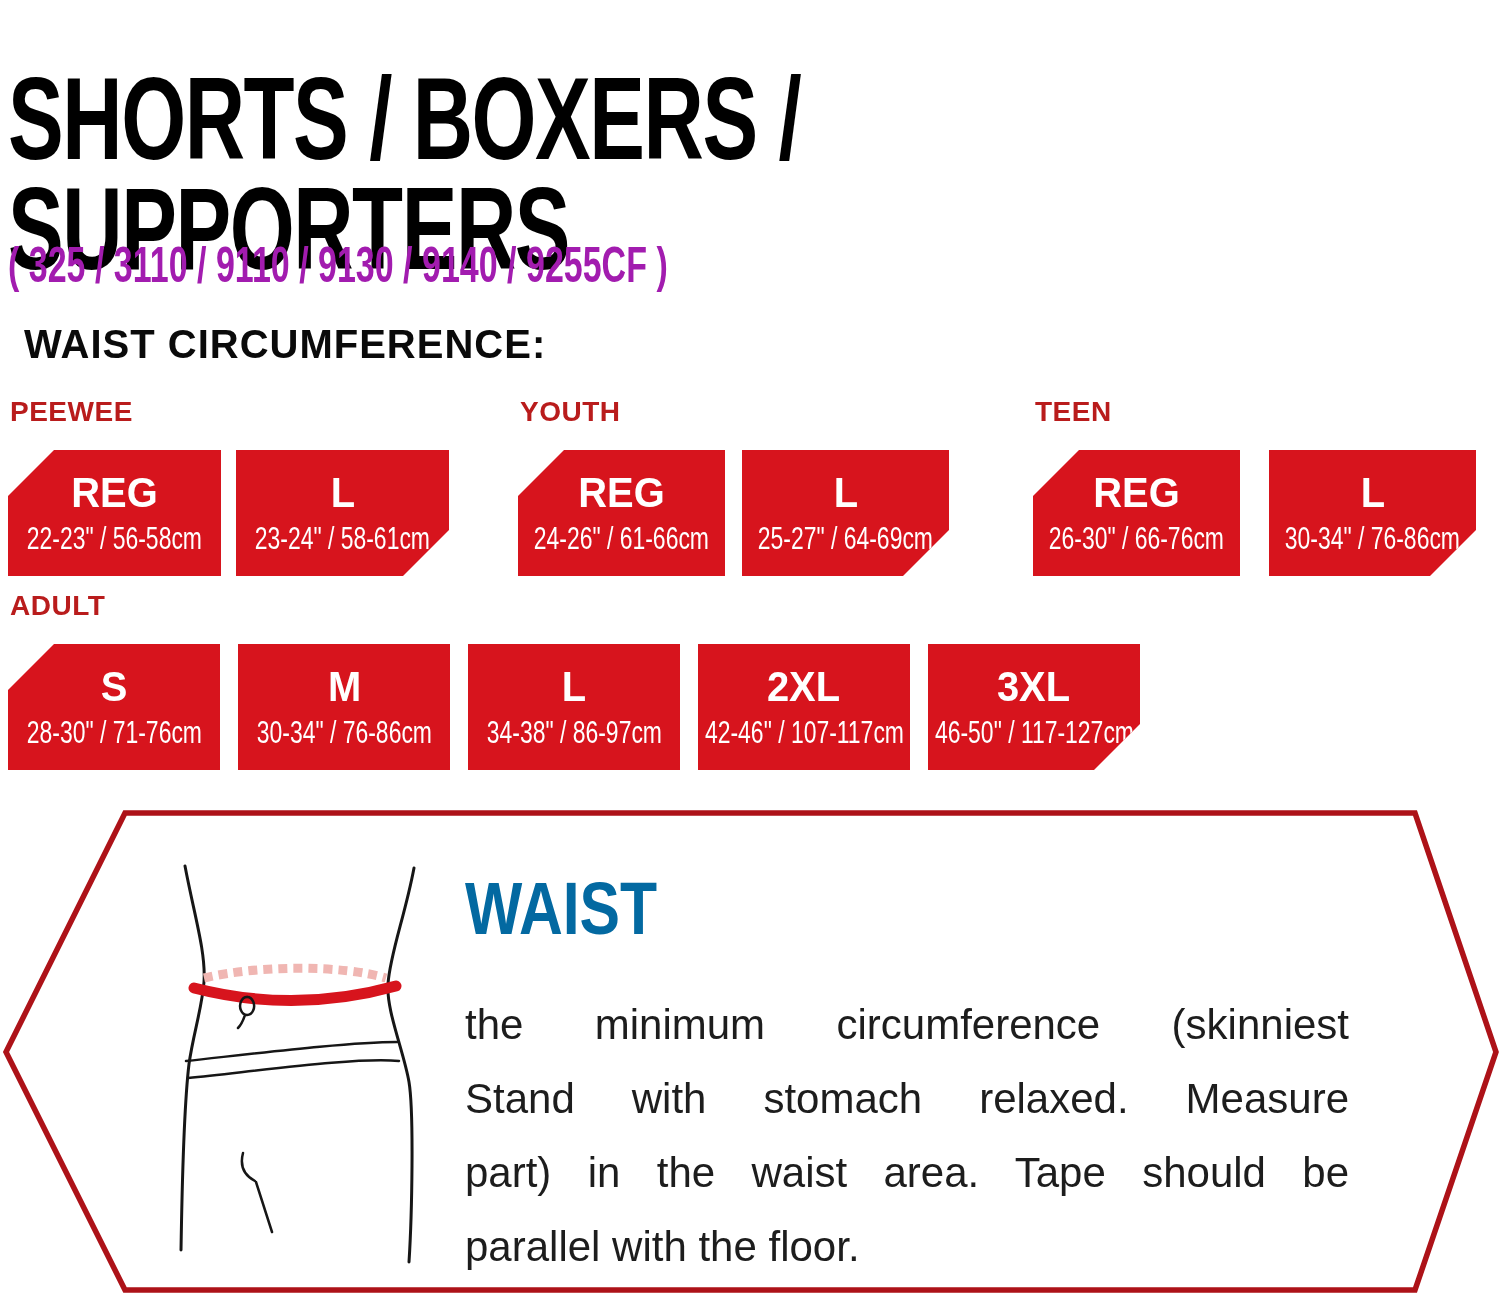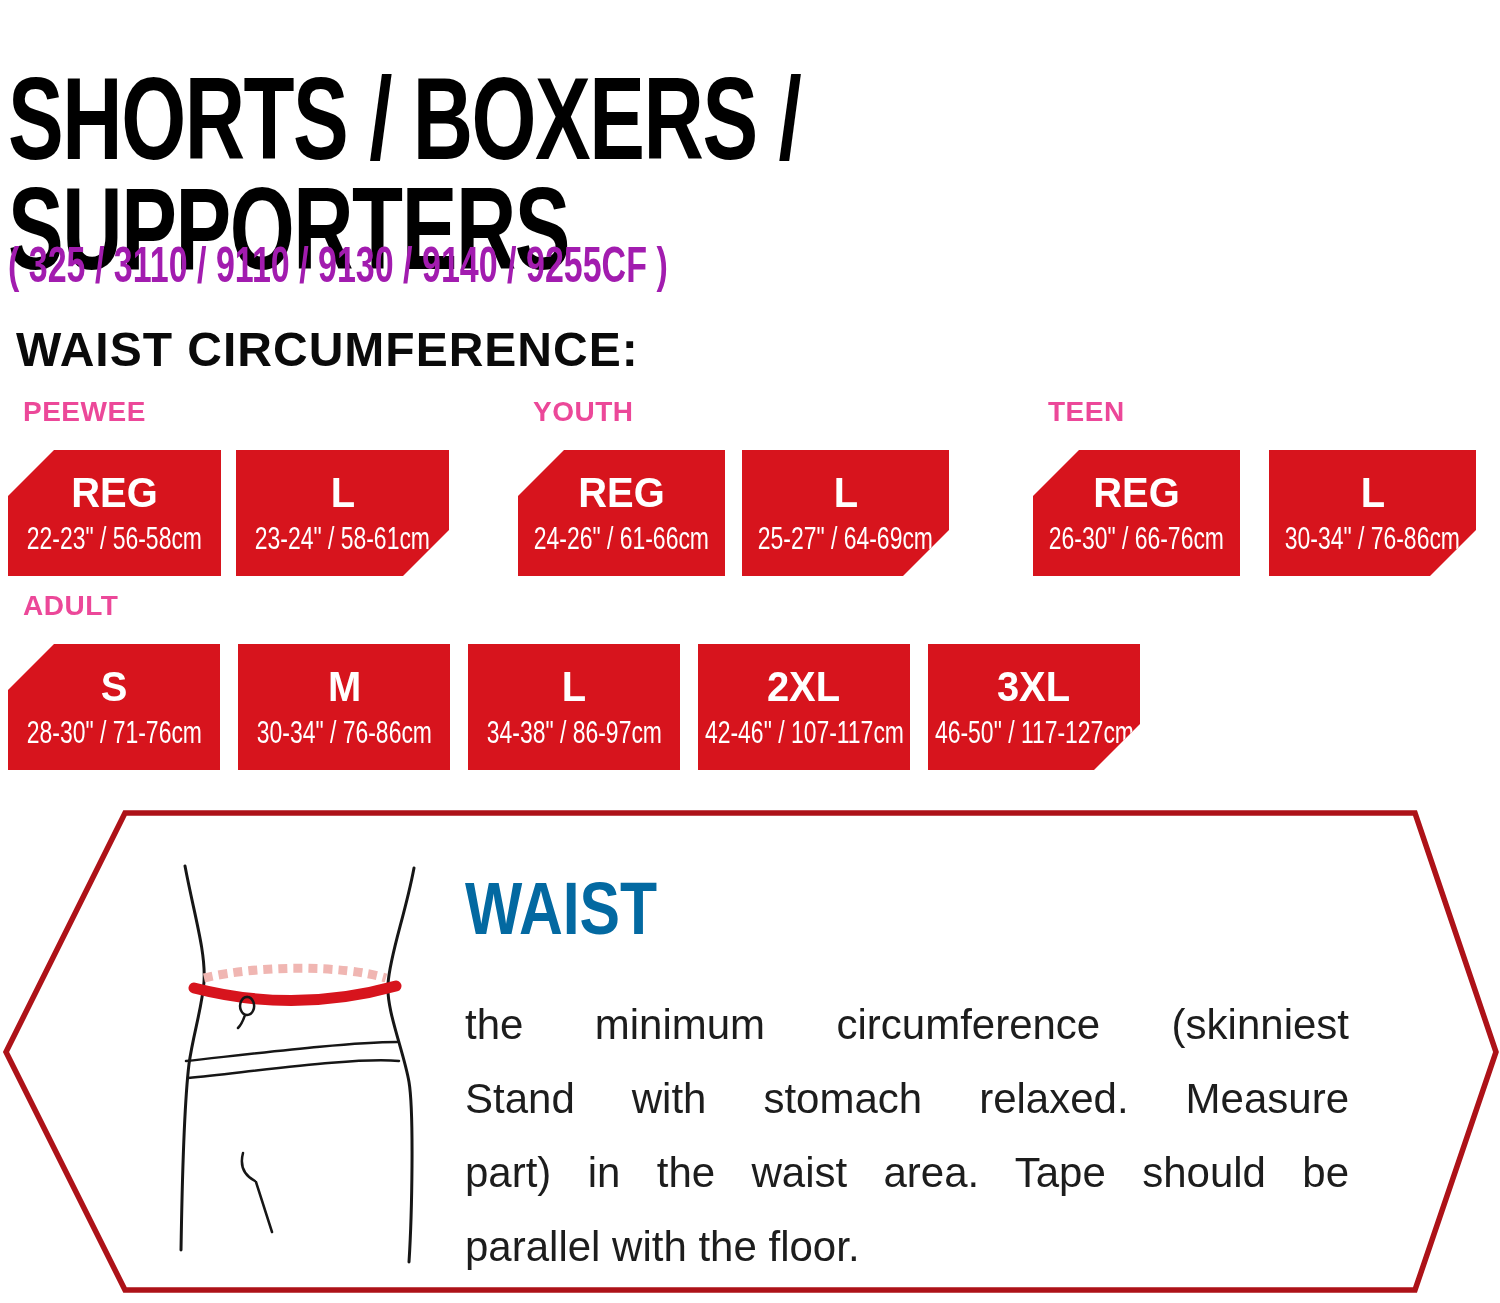--- a/index.html
+++ b/index.html
@@ -5,25 +5,25 @@
   html,body{margin:0;padding:0;background:#ffffff;}
   body{font-family:"Liberation Sans", sans-serif; -webkit-font-smoothing:antialiased;}
   .canvas{position:relative;width:1500px;height:1303px;background:#fff;overflow:hidden;border-radius:9px;}
 
   
   .title{position:absolute;left:8px;top:-14px;color:#000;font-weight:800;font-size:116px;line-height:110px;letter-spacing:-2px;white-space:nowrap;}
   .cx{display:inline-block;transform-origin:0 50%;}
   .t-scale{transform:scaleX(0.72);}
   .codes{position:absolute;left:8px;top:236px;color:#a21caf;font-weight:600;font-size:50px;white-space:nowrap;}
   .c-scale{transform:scaleX(0.68);}
-  .waist-circ{position:absolute;left:16px;top:322px;color:#0a0a0a;font-weight:800;font-size:48px;letter-spacing:1px;white-space:nowrap;}
+  .waist-circ{position:absolute;left:24px;top:322px;color:#0a0a0a;font-weight:800;font-size:40px;letter-spacing:1px;white-space:nowrap;}
 
   
   .group{position:absolute;height:184px;}
-  .group-label{position:absolute;left:15px;top:0;font-size:28px;font-weight:800;color:#ec4899;letter-spacing:0.5px;}
+  .group-label{position:absolute;left:2px;top:0;font-size:28px;font-weight:800;color:#b91c1c;letter-spacing:0.5px;}
   .boxes{position:absolute;left:0;top:54px;display:flex;}
   .g-peewee{left:8px;top:396px;}   .g-peewee .size-box{width:213px;} .g-peewee .boxes{gap:15px;}
   .g-youth{left:518px;top:396px;}  .g-youth .size-box{width:207px;}  .g-youth .boxes{gap:17px;}
   .g-teen{left:1033px;top:396px;}  .g-teen .size-box{width:207px;}   .g-teen .boxes{gap:29px;}
   .g-adult{left:8px;top:590px;}    .g-adult .size-box{width:212px;}  .g-adult .boxes{gap:18px;}
 
   .size-box{height:126px;background:#D7141D;color:#fff;display:flex;flex-direction:column;align-items:center;justify-content:center;gap:9px;text-decoration:underline;}
   .cut-tl{clip-path:polygon(46px 0,100% 0,100% 100%,0 100%,0 46px);}
   .cut-br{clip-path:polygon(0 0,100% 0,100% calc(100% - 46px),calc(100% - 46px) 100%,0 100%);}
   .size-name{font-size:42px;font-weight:700;line-height:1;}

